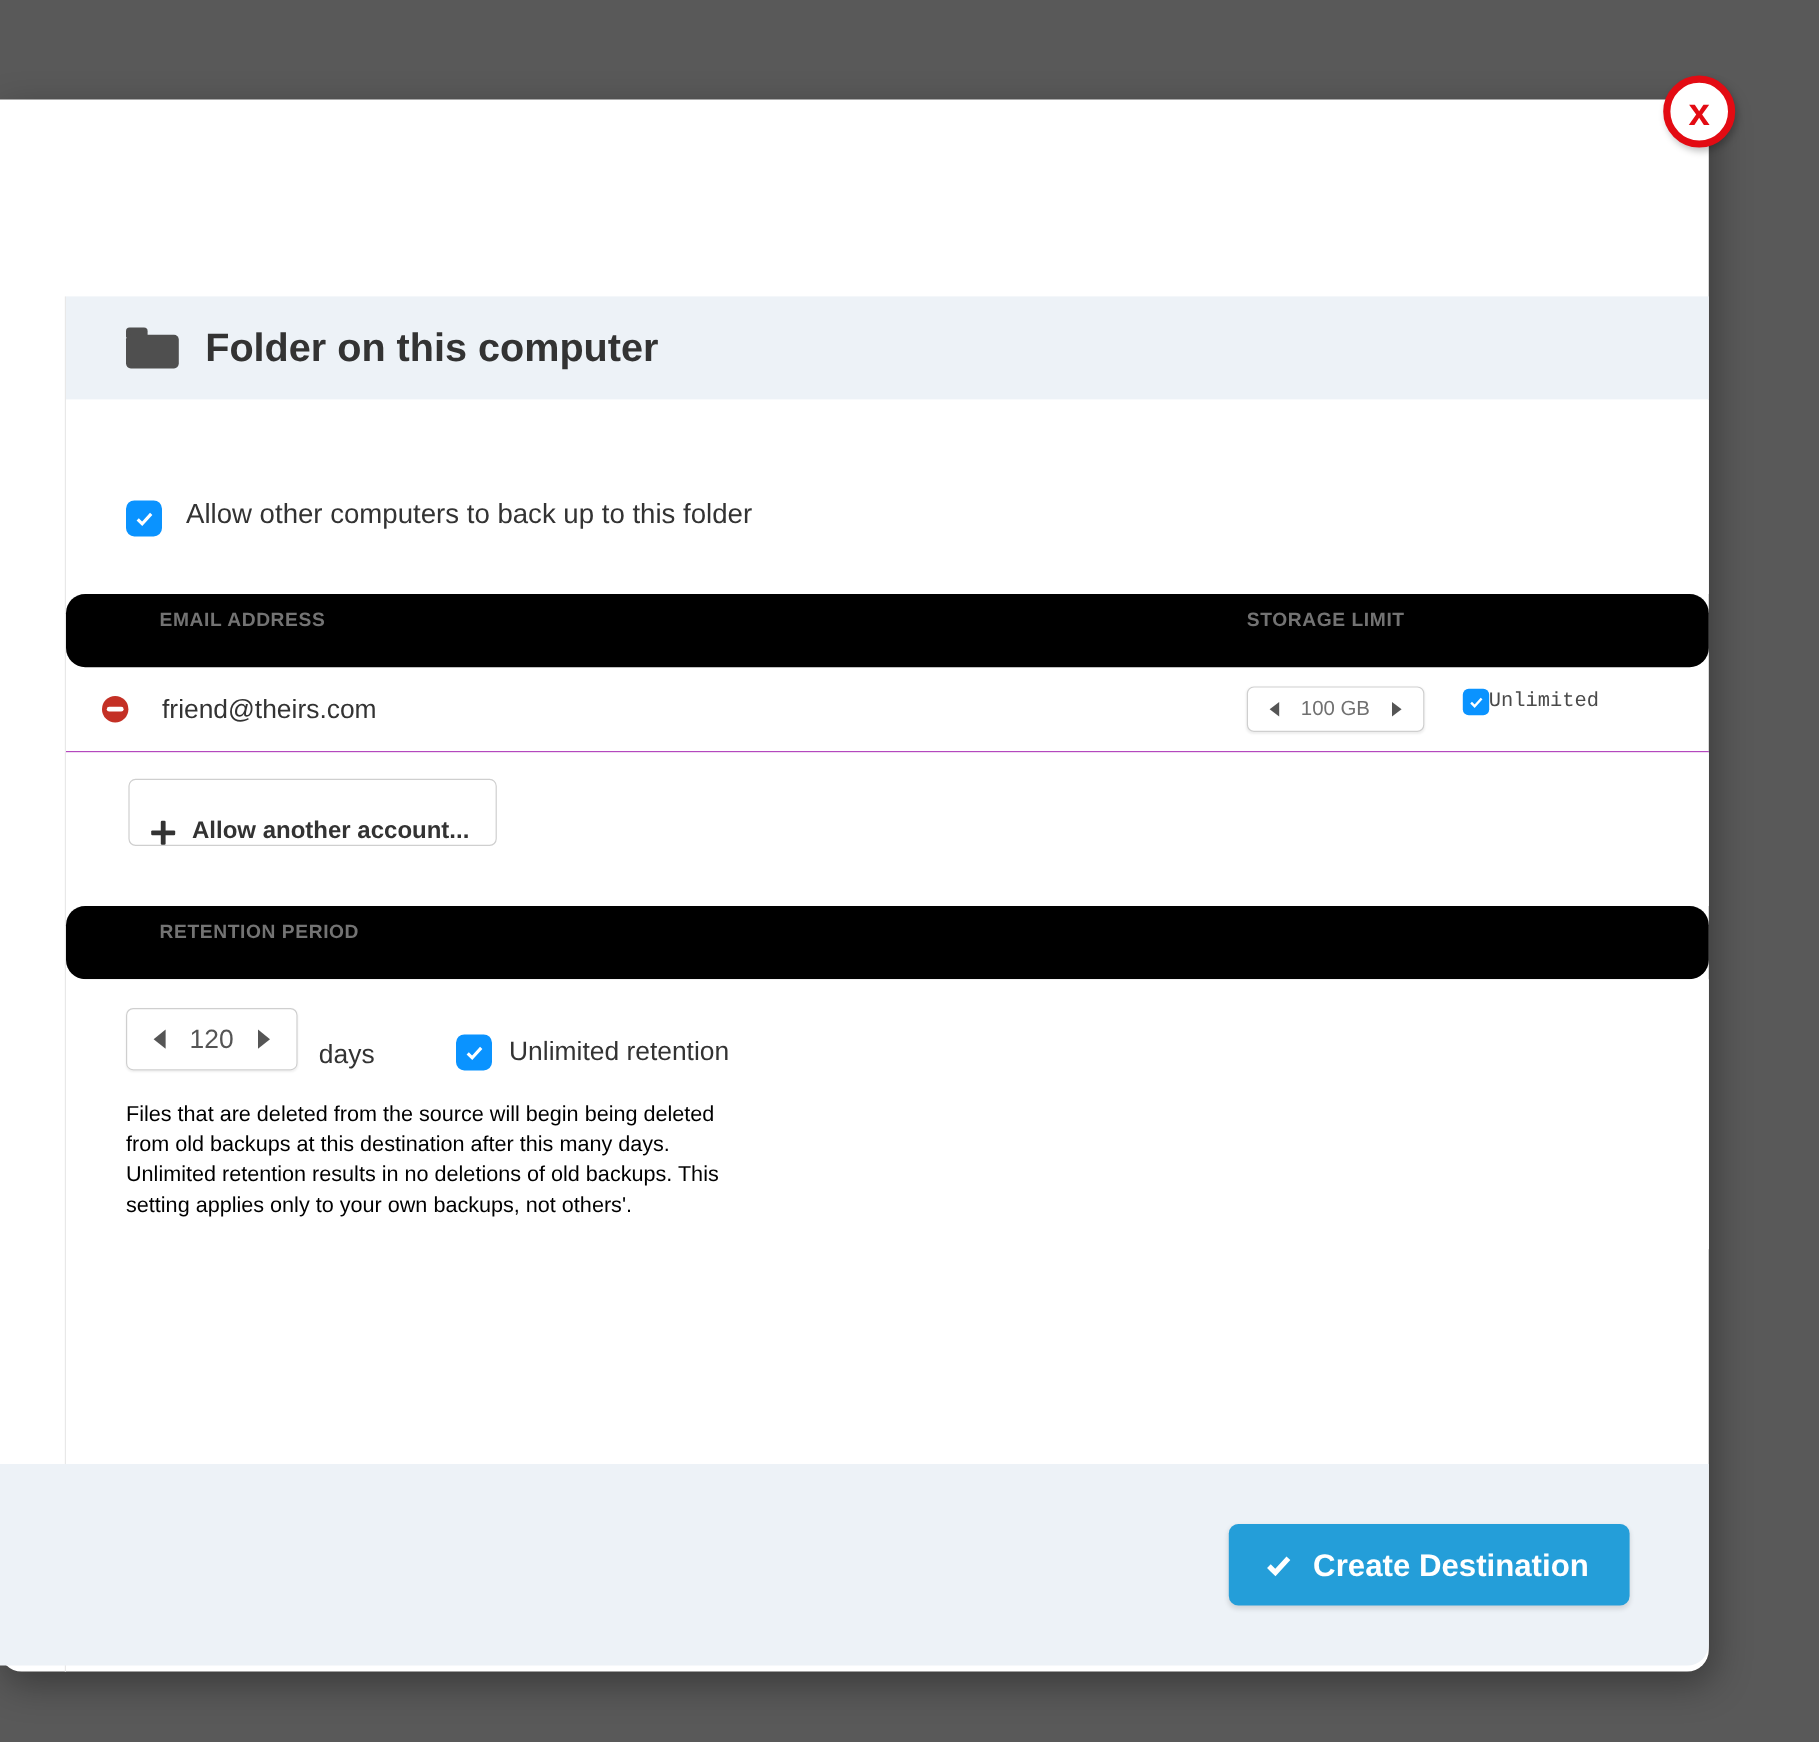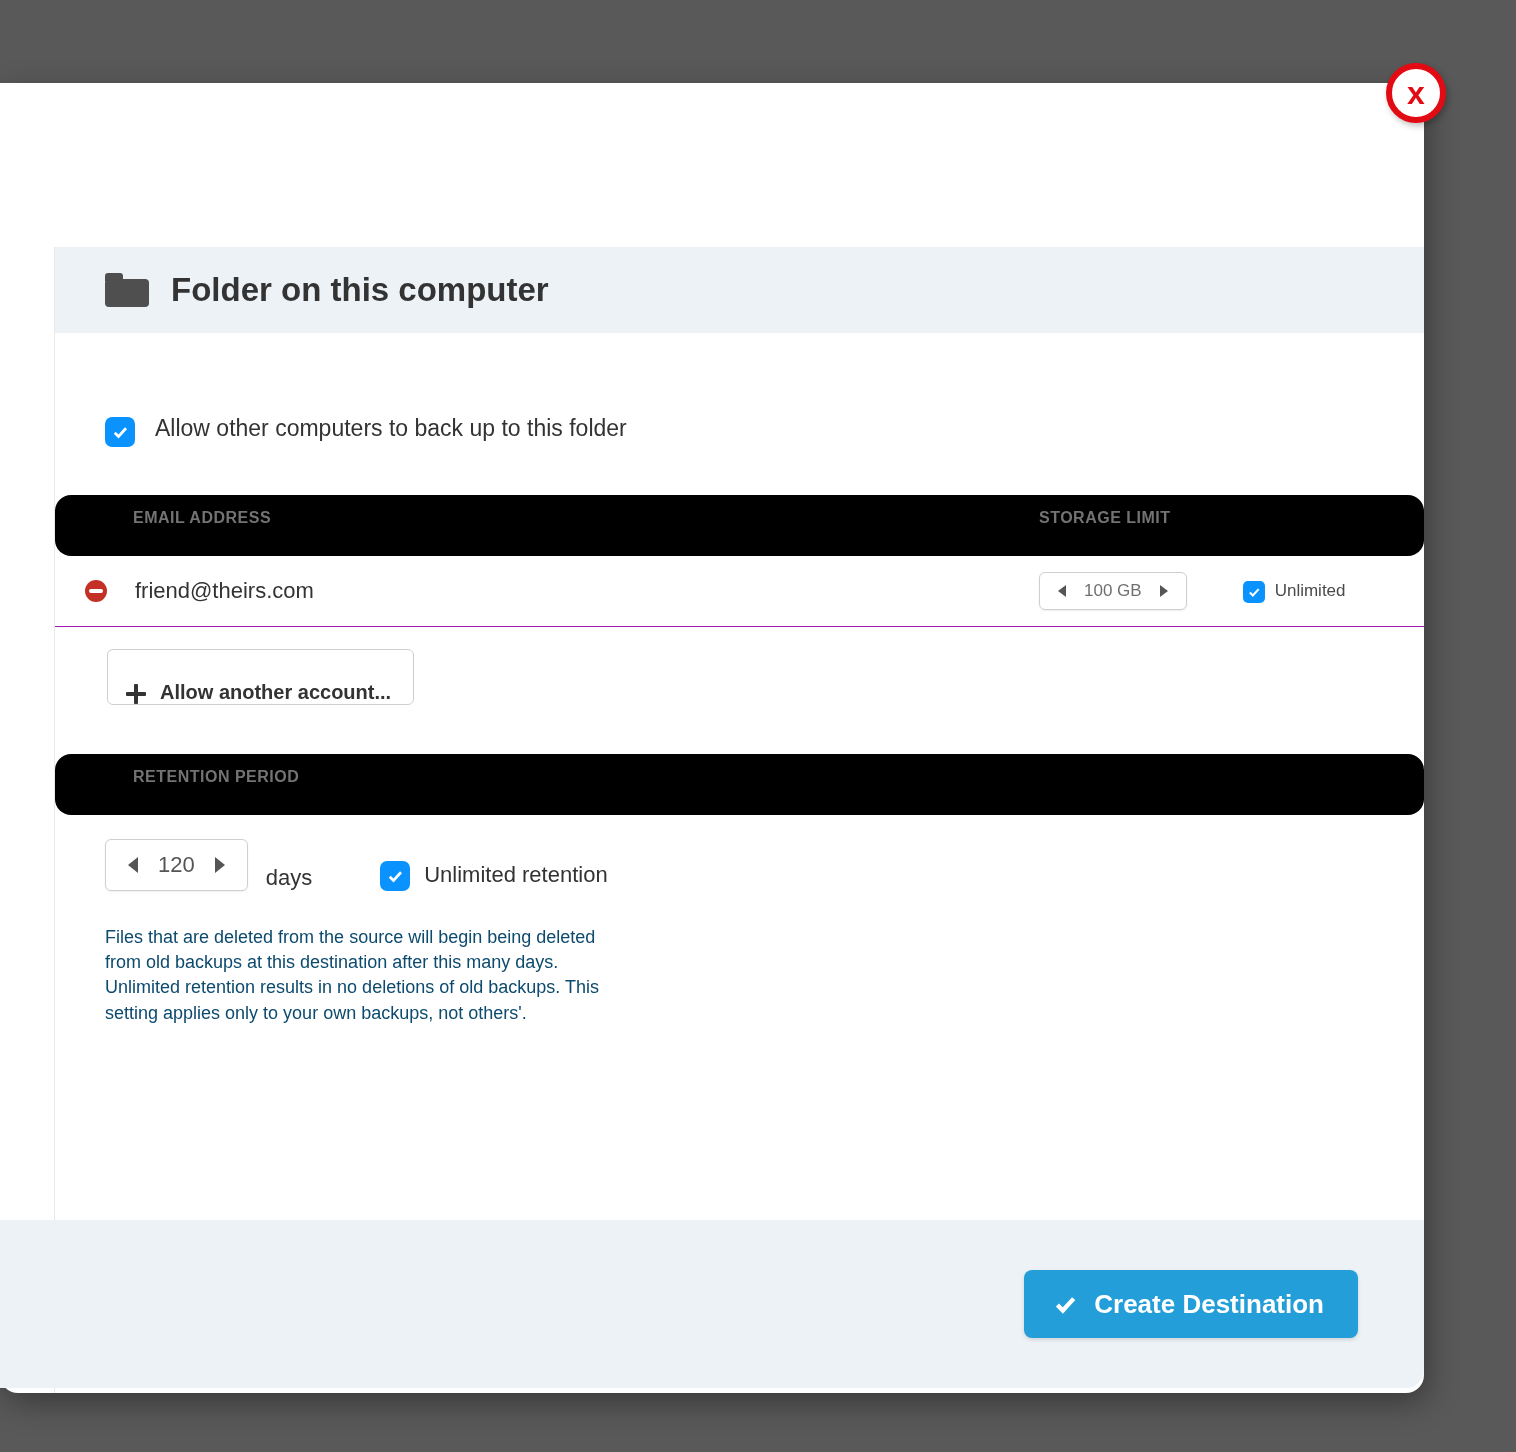--- a/index.html
+++ b/index.html
@@ -200,22 +200,21 @@
     border-radius: 2px;
   }
   .email-cell {
     font-size: 22px;
     color: #333333;
     flex: 1;
   }
   .storage-cell {
     width: 335px;
     display: flex;
-    align-items: center;
-    gap: 24px;
+    align-items: flex-start;
   }
   .stepper {
     border: 1px solid #cfcfcf;
     border-radius: 6px;
     height: 38px;
     display: flex;
     align-items: center;
     box-shadow: 0 1px 2px rgba(0,0,0,0.07);
     padding: 0 14px;
   }
@@ -229,23 +228,23 @@
     width: 16px; height: 24px;
     display: flex; align-items: center; justify-content: center;
     cursor: pointer;
   }
   .unlimited-wrap {
     display: flex;
     align-items: center;
     margin-left: 32px;
   }
   .unlimited-label {
-    margin-left: 10px;
     font-size: 17px;
     color: #4a4a4a;
+    font-family: Liberation Mono, monospace;
   }
 
   .add-account-region {
     background: #fff;
     padding: 22px 50px 46px 52px;
   }
   .add-account-btn {
     border: 1px solid #cfcfcf;
     border-radius: 6px;
     height: 56px;
@@ -302,24 +301,24 @@
     margin-left: 68px;
     display: flex;
     align-items: center;
   }
   .retention-unlimited .label {
     margin-left: 14px;
     font-size: 22px;
     color: #333;
   }
   .retention-desc {
-    margin-top: 34px;
+    margin-top: 24px;
     font-size: 18px;
     line-height: 1.4;
-    color: #0c4a6e;
+    color: #000000;
     max-width: 520px;
   }
 
   .footer {
     position: absolute;
     left: 0; right: 0; bottom: 5px;
     height: 168px;
     background: #edf2f7;
     display: flex;
     align-items: center;

